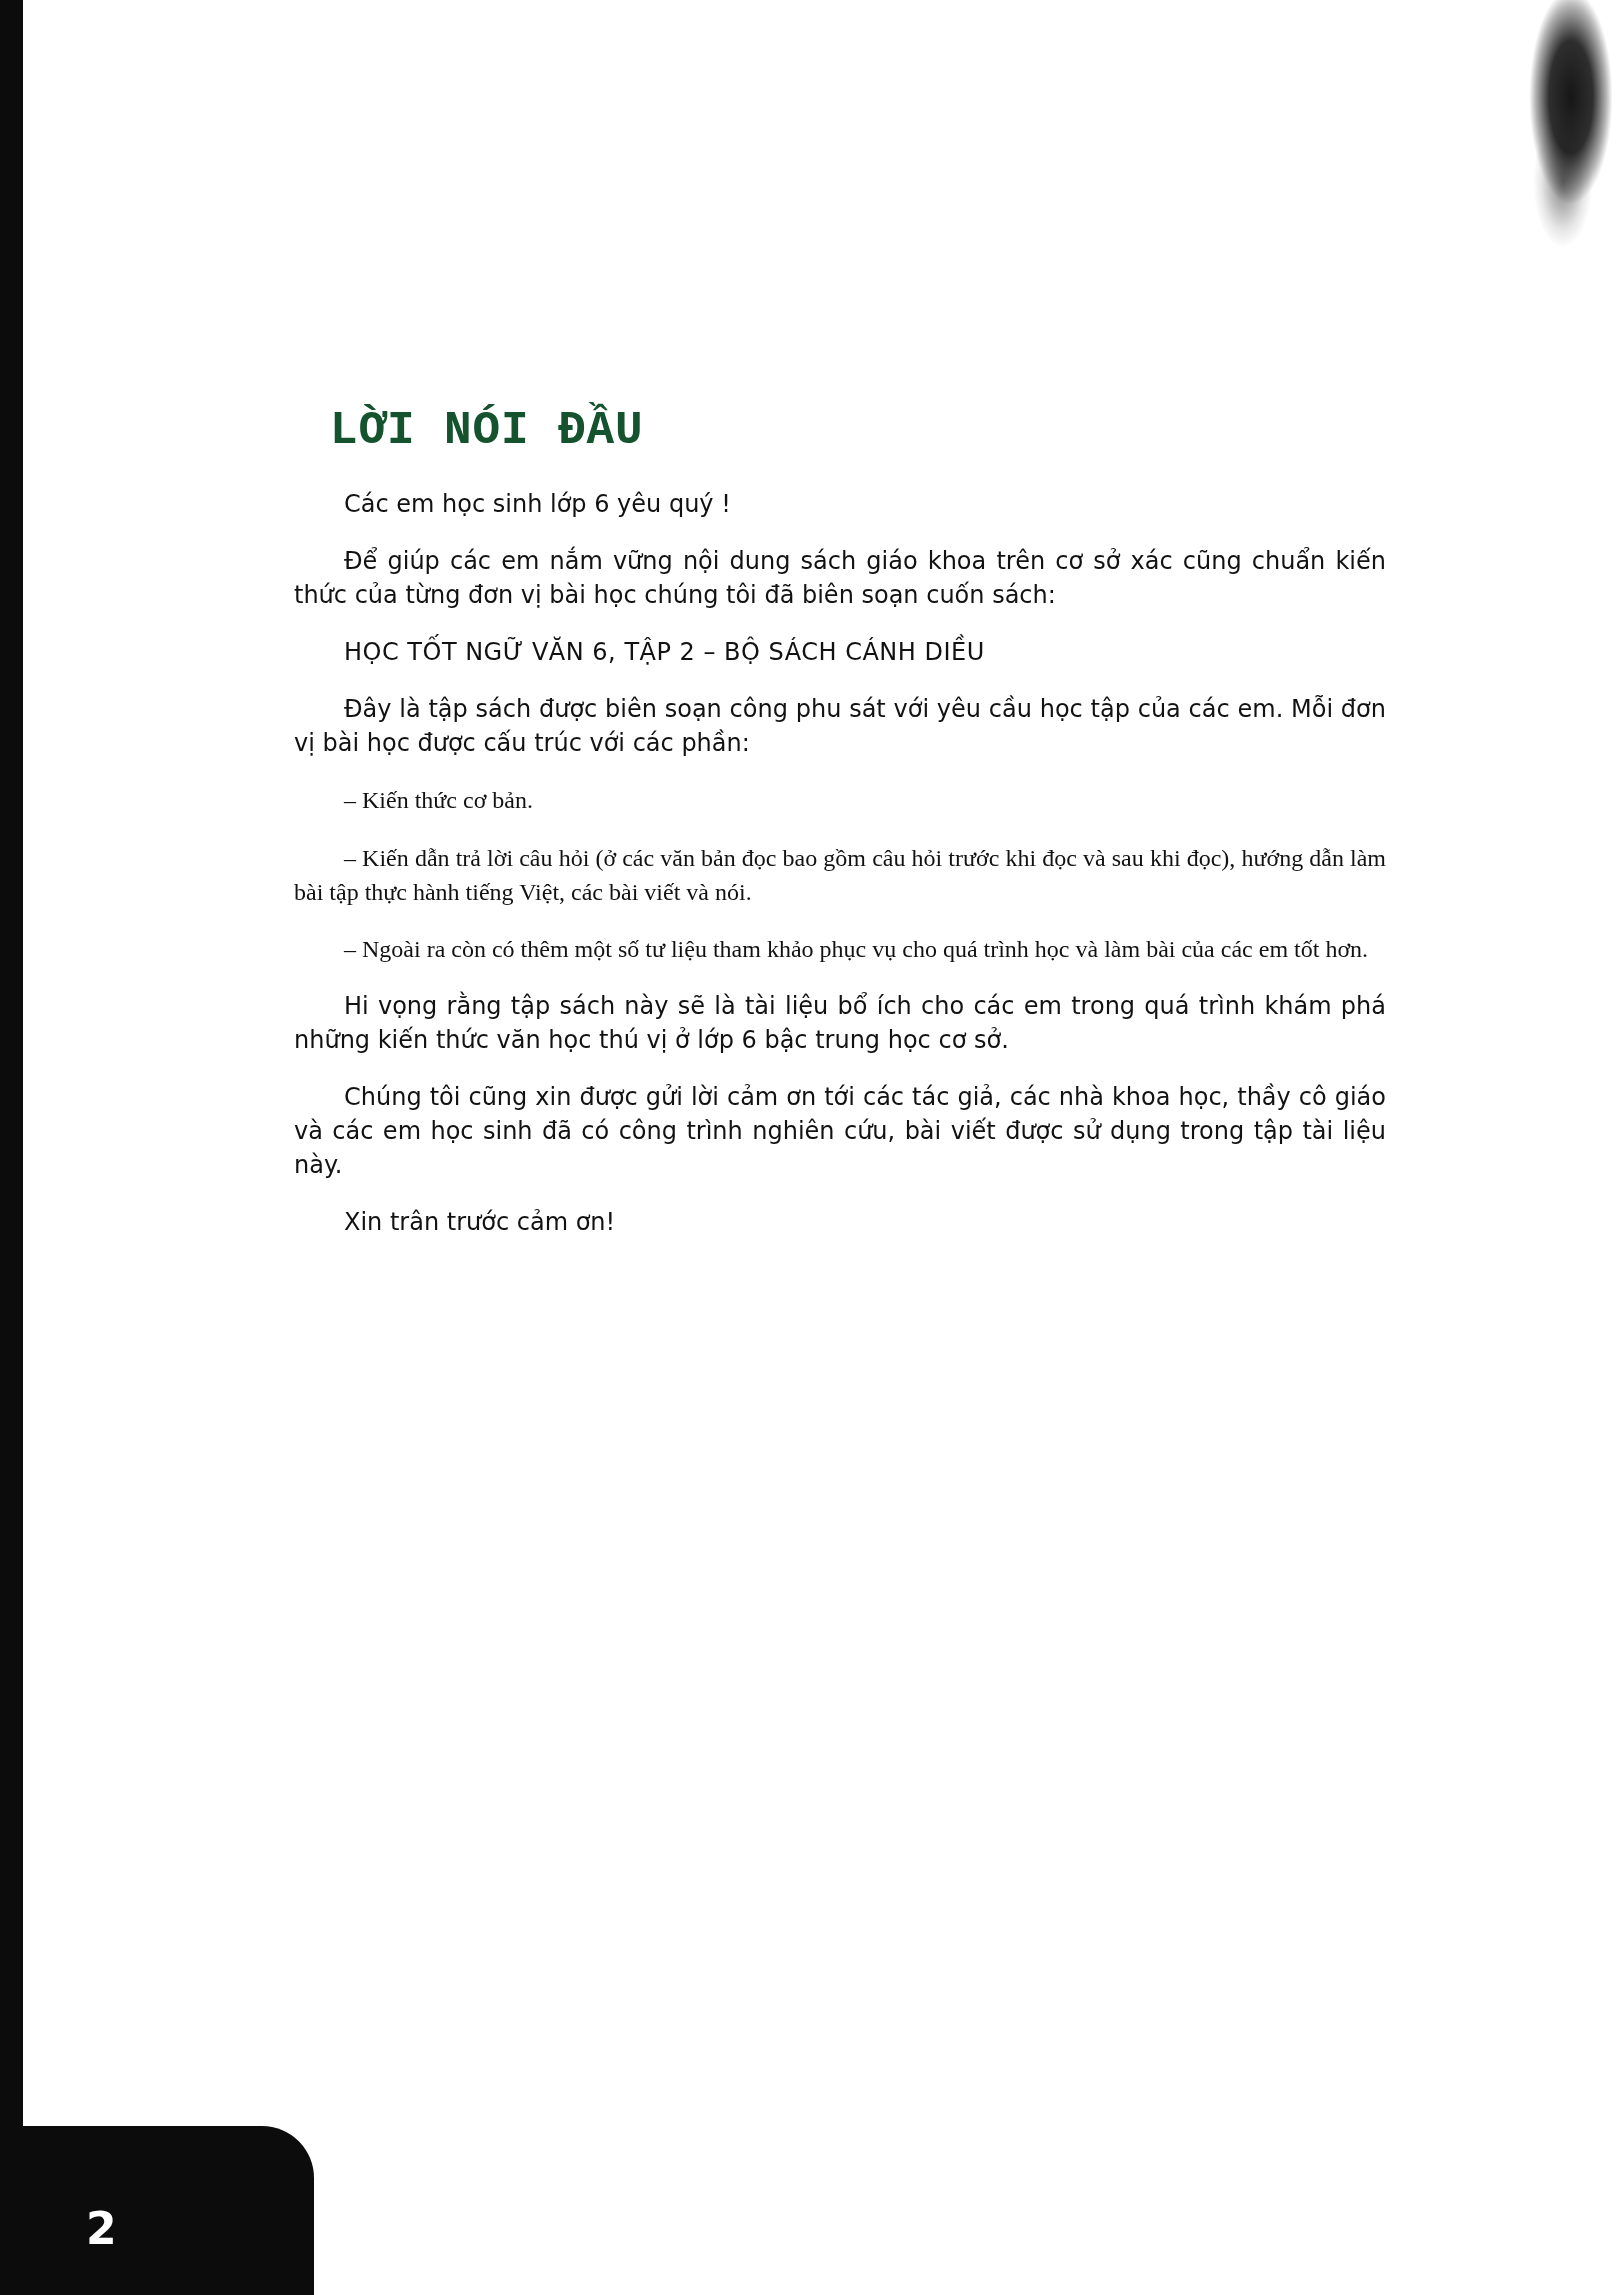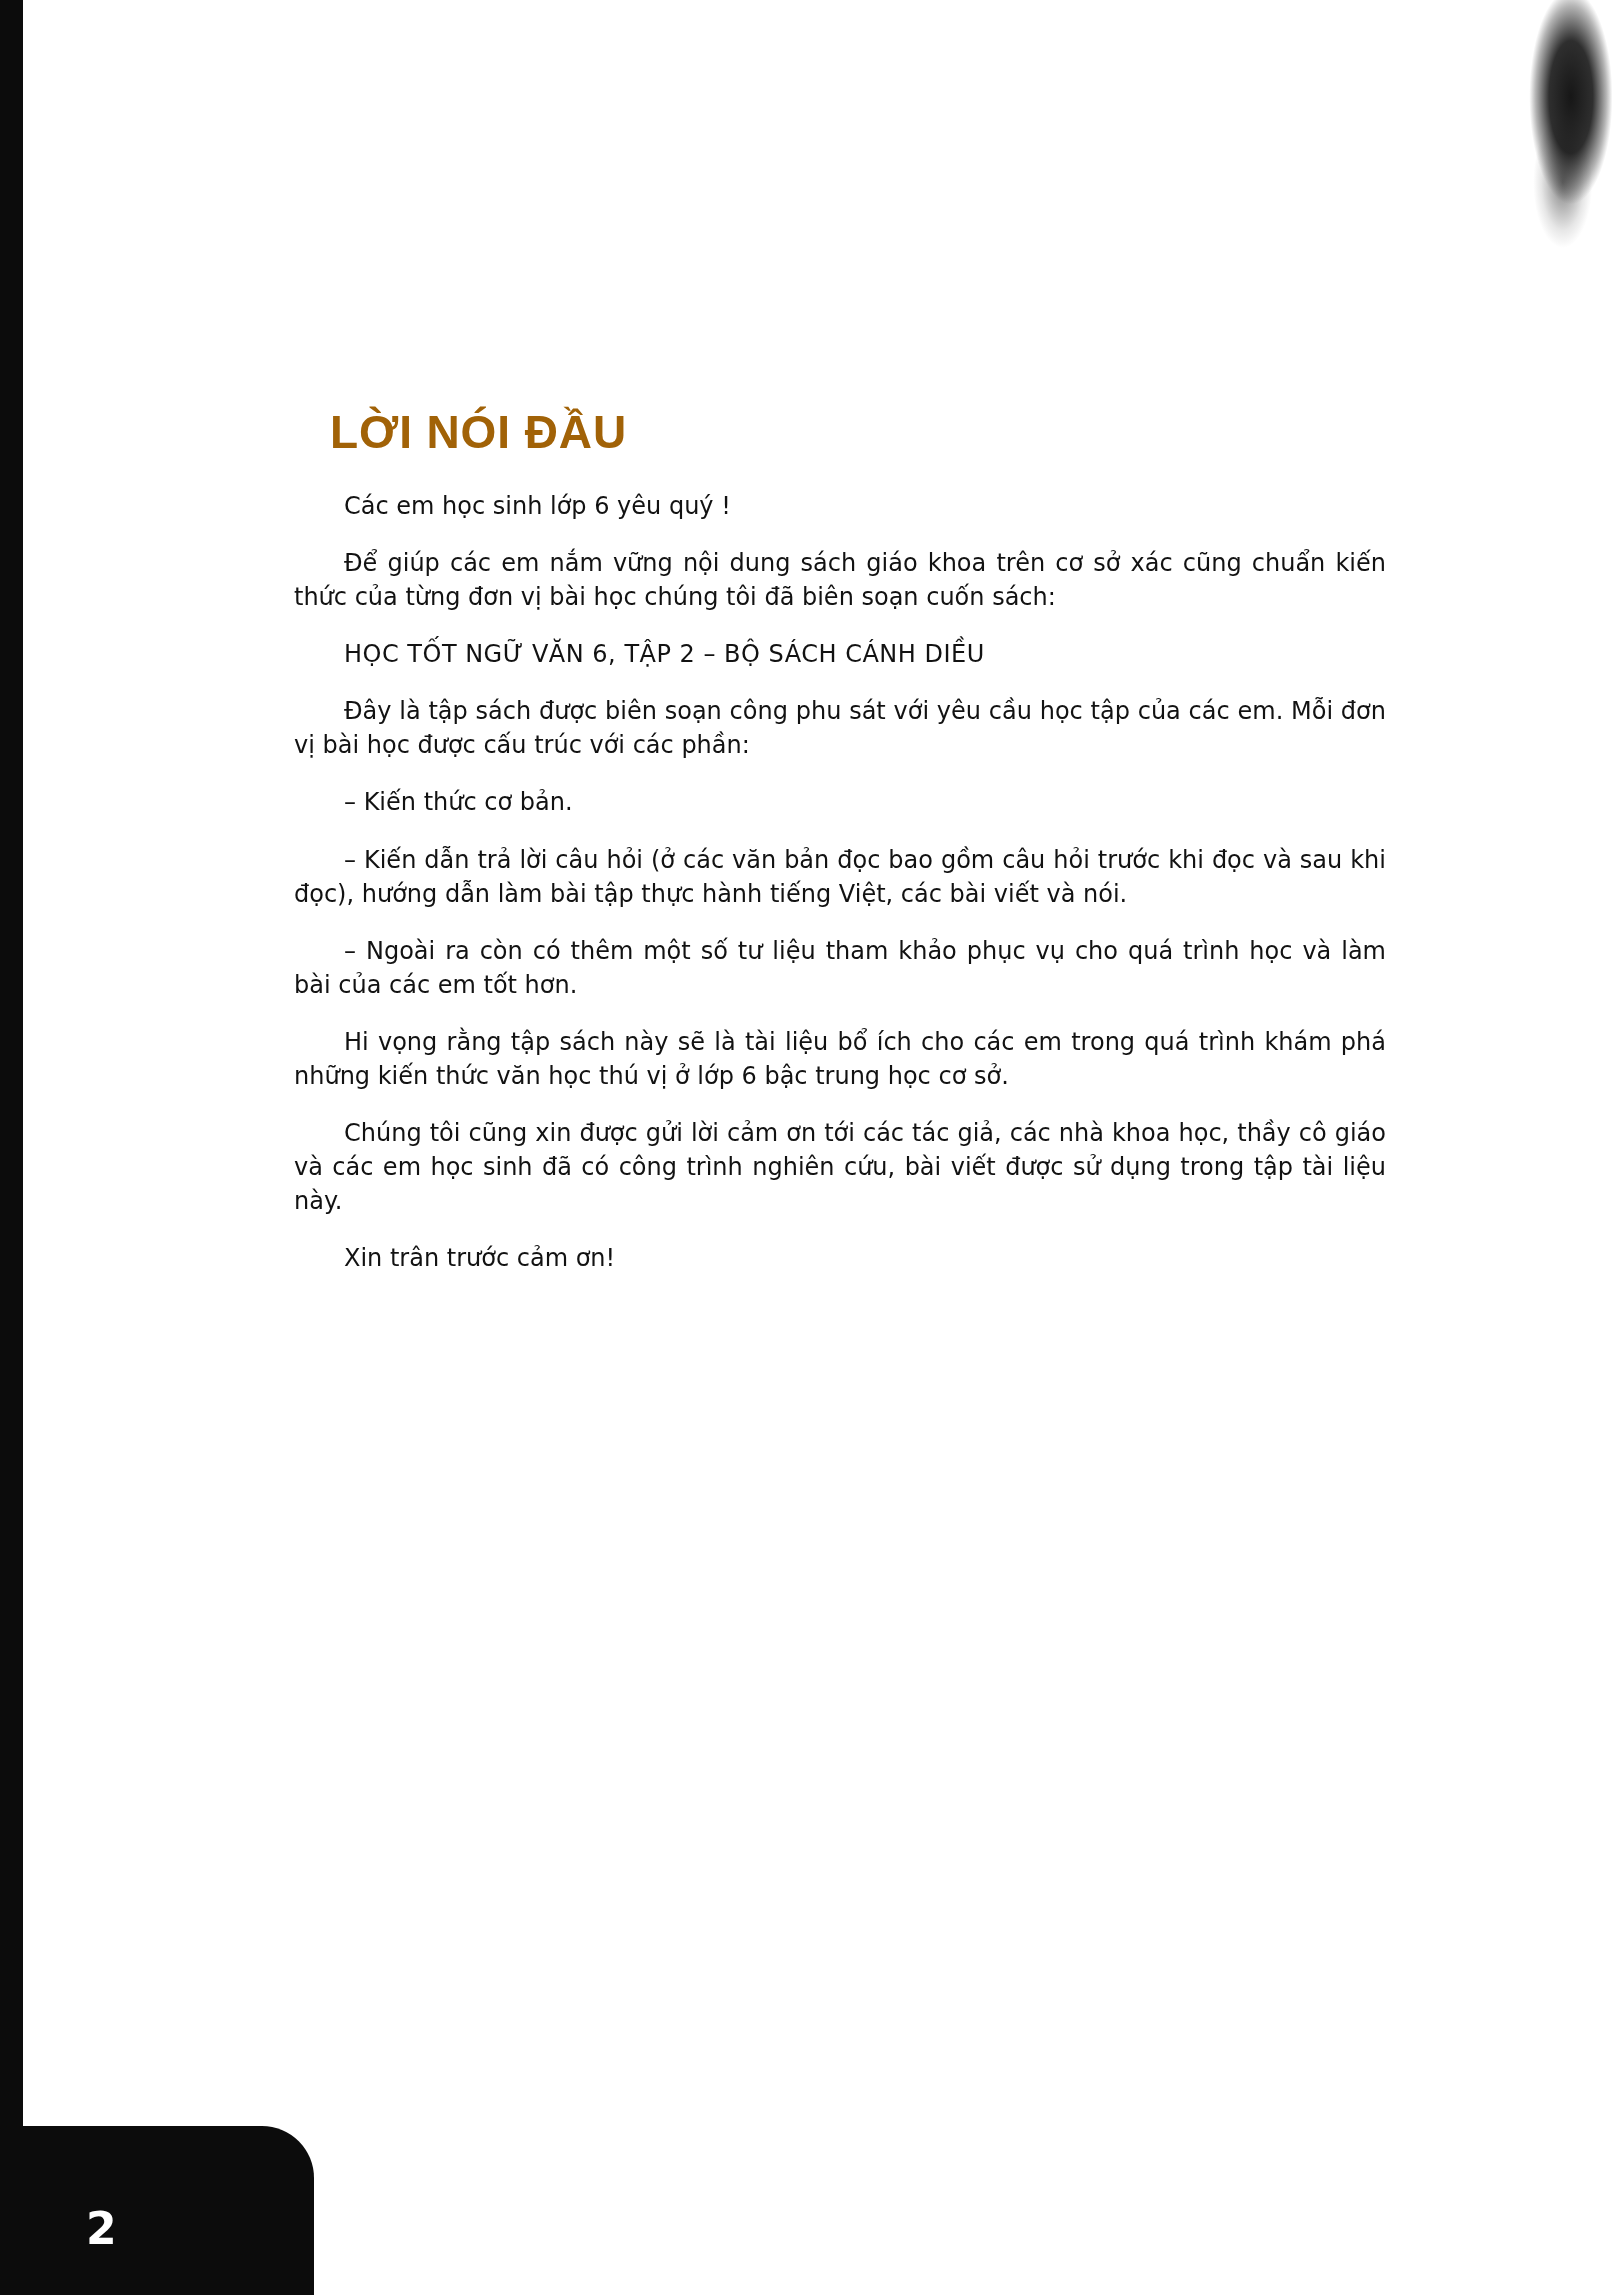--- a/index.html
+++ b/index.html
@@ -67,40 +67,41 @@
 
   
   .content {
     position: absolute;
     left: 294px;
     top: 405px;
     width: 1092px;
   }
 
   .doc-title {
-    font-family: Liberation Sans, sans-serif;
+    font-family: Liberation Mono, monospace;
     font-size: 46px;
     font-weight: 700;
     letter-spacing: 0.9px;
-    color: #a16207;
+    color: #14532d;
     margin: 0 0 30px 36px;
   }
 
   p.para {
     margin: 0 0 23px 0;
     font-size: 24px;
     line-height: 1.42;
     color: #121212;
     text-align: justify;
     text-indent: 50px;
     font-family: "DejaVu Sans", sans-serif;
   }
 
   p.para.dash {
     text-indent: 50px;
+    font-family: Liberation Serif, serif;
   }
 
   .book-title {
     margin: 5.3px 0 27px 0;
     text-align: center;
     font-size: 32px;
     font-weight: 400;
     letter-spacing: 0.5px;
     color: #111111;
     text-indent: 0;

